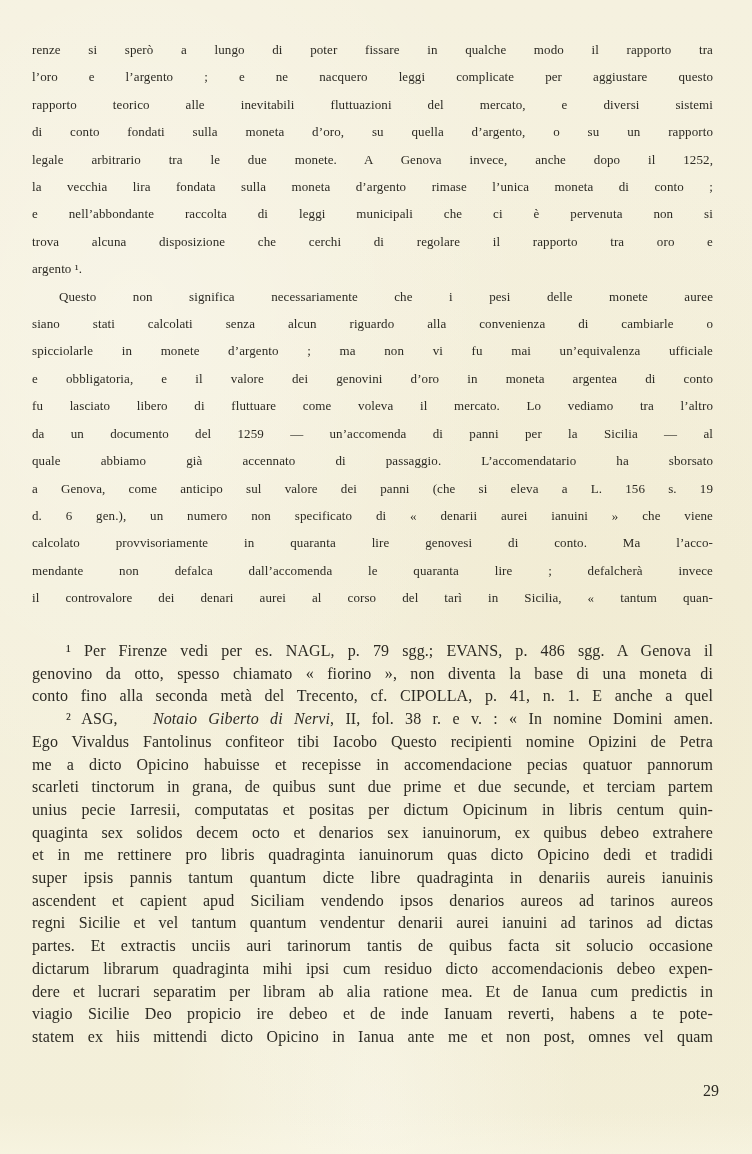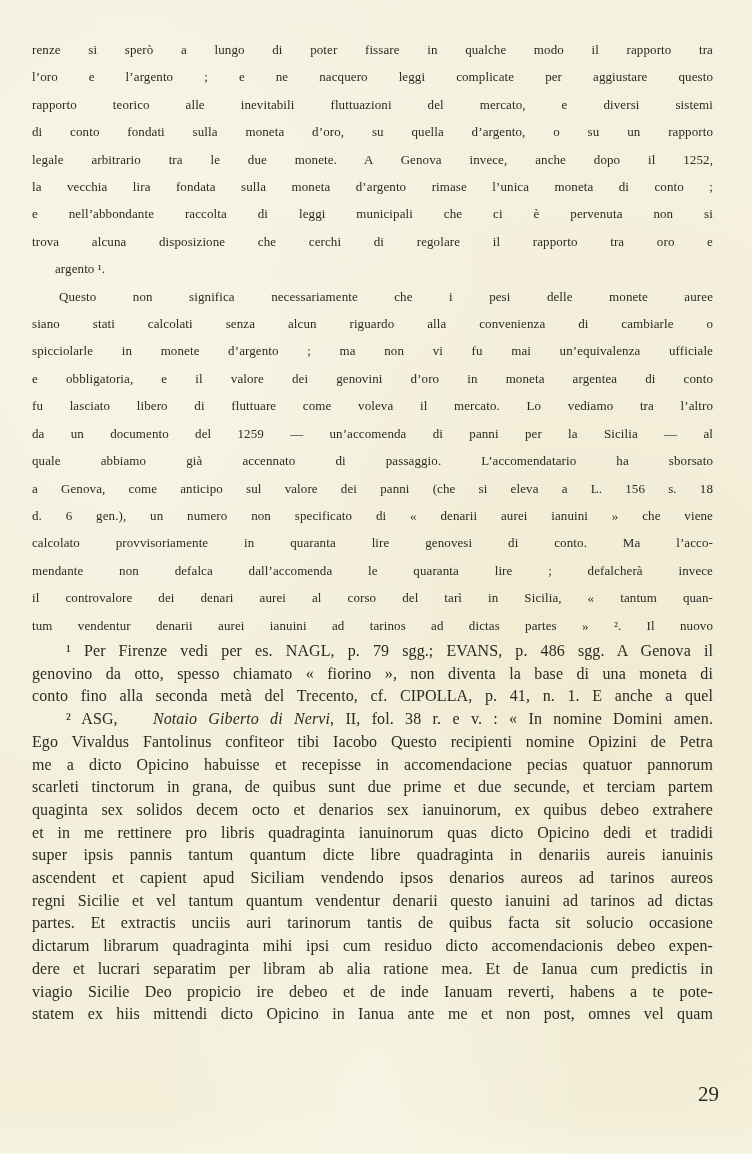--- a/index.html
+++ b/index.html
@@ -40,37 +40,36 @@
     font-size: 16px;
     line-height: 22.7px;
     letter-spacing: 0.1px;
   }
   .line {
     text-align: justify;
     text-align-last: justify;
   }
   .line.last {
     text-align-last: left;
-    margin-left: 23px;
   }
   .main-text .line.indent {
     padding-left: 27px;
   }
   .footnotes .line.indent {
     padding-left: 34px;
   }
   .italic {
     font-style: italic;
     margin-left: 24px;
   }
   .page-number {
     position: absolute;
     top: 1082px;
     right: 33px;
-    font-size: 21px;
+    font-size: 16px;
     color: #2c2a23;
   }
   
   .bottom-edge {
     position: absolute;
     left: 0;
     bottom: 0;
     width: 752px;
     height: 42px;
     background: linear-gradient(rgba(240,235,214,0), rgba(250,247,230,0.5));
@@ -95,45 +94,45 @@
         <div class="line last">argento ¹.</div>
       </div>
     <div class="paragraph">
         <div class="line indent">Questo non significa necessariamente che i pesi delle monete auree</div>
         <div class="line">siano stati calcolati senza alcun riguardo alla convenienza di cambiarle o</div>
         <div class="line">spicciolarle in monete d’argento ; ma non vi fu mai un’equivalenza ufficiale</div>
         <div class="line">e obbligatoria, e il valore dei genovini d’oro in moneta argentea di conto</div>
         <div class="line">fu lasciato libero di fluttuare come voleva il mercato. Lo vediamo tra l’altro</div>
         <div class="line">da un documento del 1259 — un’accomenda di panni per la Sicilia — al</div>
         <div class="line">quale abbiamo già accennato di passaggio. L’accomendatario ha sborsato</div>
-        <div class="line">a Genova, come anticipo sul valore dei panni (che si eleva a L. 156 s. 18</div>
+        <div class="line">a Genova, come anticipo sul valore dei panni (che si eleva a L. 156 s. 19</div>
         <div class="line">d. 6 gen.), un numero non specificato di « denarii aurei ianuini » che viene</div>
         <div class="line">calcolato provvisoriamente in quaranta lire genovesi di conto. Ma l’acco-</div>
         <div class="line">mendante non defalca dall’accomenda le quaranta lire ; defalcherà invece</div>
         <div class="line">il controvalore dei denari aurei al corso del tarì in Sicilia, « tantum quan-</div>
-        <div class="line">tum vendentur denarii aurei ianuini ad tarinos ad dictas partes » ². Il nuovo</div>
       </div>
   </div>
 
   <div class="footnotes">
     <div class="footnote">
         <div class="line indent">¹ Per Firenze vedi per es. NAGL, p. 79 sgg.; EVANS, p. 486 sgg. A Genova il</div>
         <div class="line">genovino da otto, spesso chiamato « fiorino », non diventa la base di una moneta di</div>
         <div class="line">conto fino alla seconda metà del Trecento, cf. CIPOLLA, p. 41, n. 1. E anche a quel</div>
       </div>
     <div class="footnote">
         <div class="line indent"><span>² ASG, </span><span class="italic">Notaio Giberto di Nervi</span><span>, II, fol. 38 r. e v. : « In nomine Domini amen.</span></div>
         <div class="line">Ego Vivaldus Fantolinus confiteor tibi Iacobo Questo recipienti nomine Opizini de Petra</div>
         <div class="line">me a dicto Opicino habuisse et recepisse in accomendacione pecias quatuor pannorum</div>
         <div class="line">scarleti tinctorum in grana, de quibus sunt due prime et due secunde, et terciam partem</div>
+        <div class="line">unius pecie Iarresii, computatas et positas per dictum Opicinum in libris centum quin-</div>
         <div class="line">quaginta sex solidos decem octo et denarios sex ianuinorum, ex quibus debeo extrahere</div>
         <div class="line">et in me rettinere pro libris quadraginta ianuinorum quas dicto Opicino dedi et tradidi</div>
         <div class="line">super ipsis pannis tantum quantum dicte libre quadraginta in denariis aureis ianuinis</div>
         <div class="line">ascendent et capient apud Siciliam vendendo ipsos denarios aureos ad tarinos aureos</div>
-        <div class="line">regni Sicilie et vel tantum quantum vendentur denarii questo ianuini ad tarinos ad dictas</div>
+        <div class="line">regni Sicilie et vel tantum quantum vendentur denarii aurei ianuini ad tarinos ad dictas</div>
         <div class="line">partes. Et extractis unciis auri tarinorum tantis de quibus facta sit solucio occasione</div>
         <div class="line">dictarum librarum quadraginta mihi ipsi cum residuo dicto accomendacionis debeo expen-</div>
         <div class="line">dere et lucrari separatim per libram ab alia ratione mea. Et de Ianua cum predictis in</div>
         <div class="line">viagio Sicilie Deo propicio ire debeo et de inde Ianuam reverti, habens a te pote-</div>
         <div class="line">statem ex hiis mittendi dicto Opicino in Ianua ante me et non post, omnes vel quam</div>
       </div>
   </div>
 
   <div class="page-number">29</div>
 

